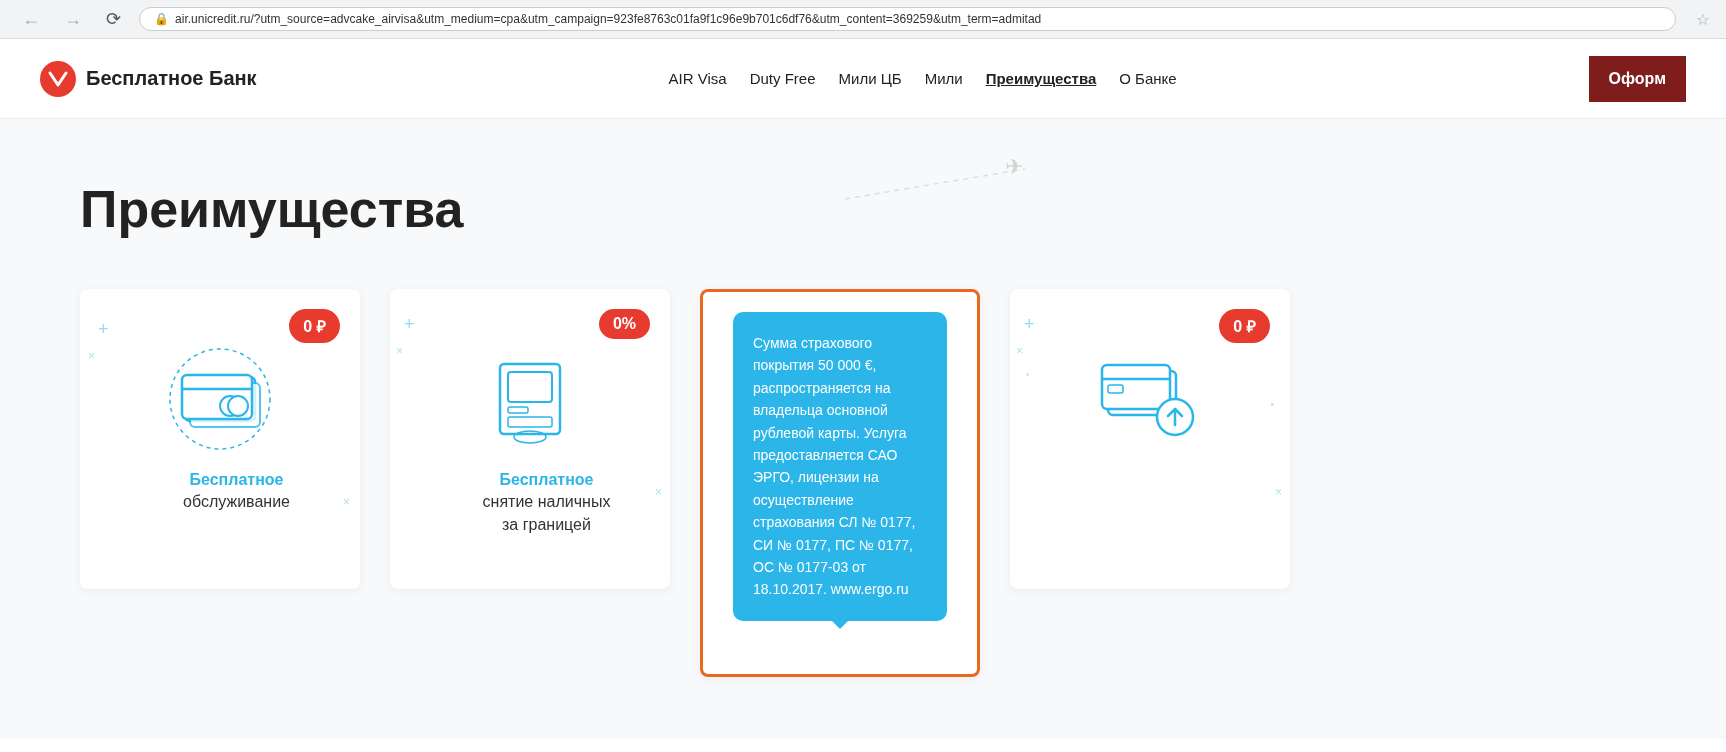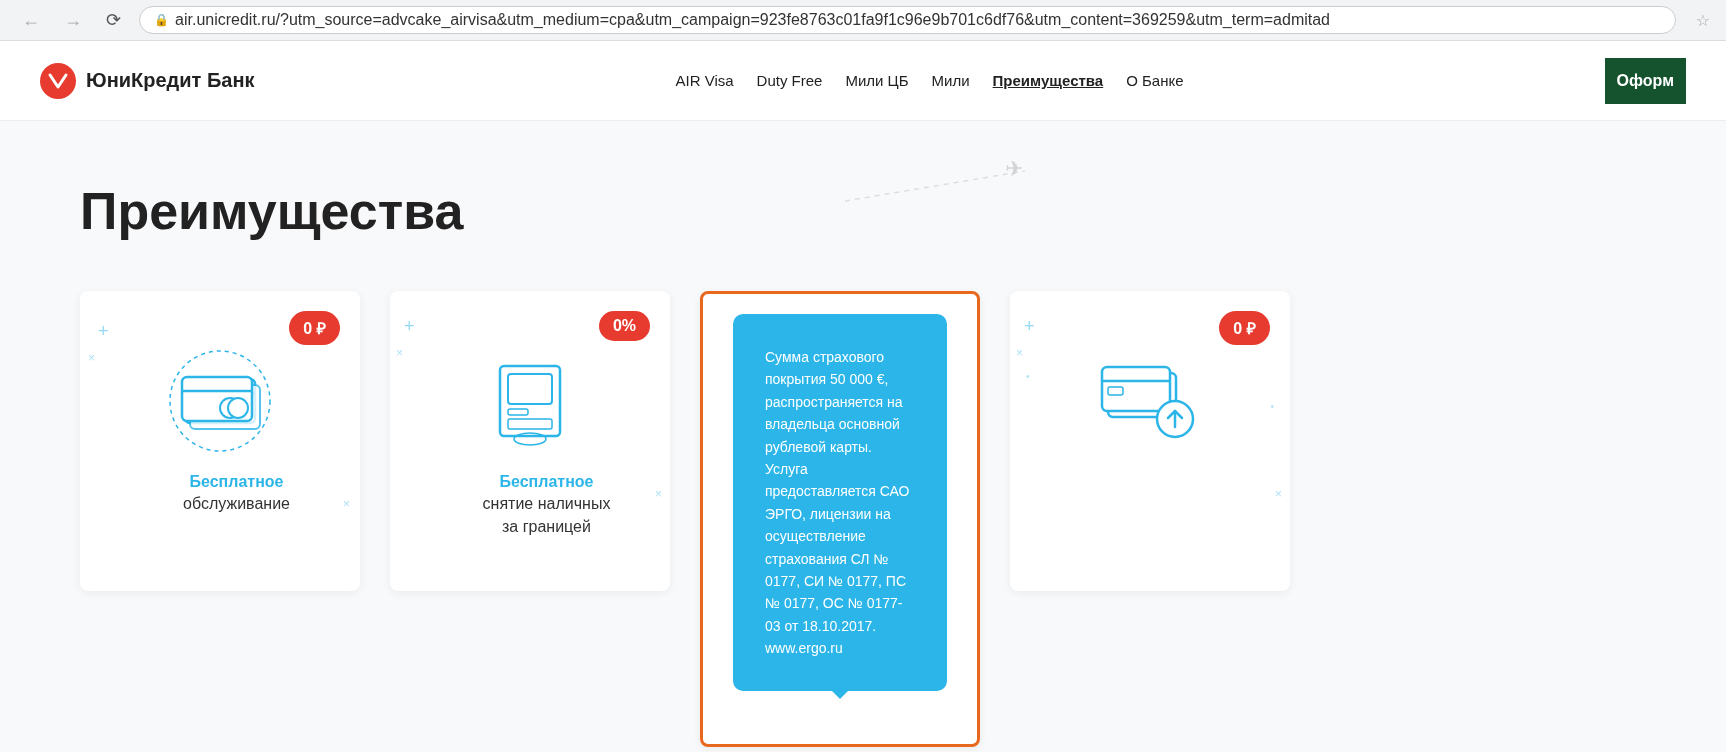--- a/index.html
+++ b/index.html
@@ -40,24 +40,24 @@
       color: #222;
       cursor: pointer;
       text-decoration: none;
       white-space: nowrap;
     }
     .nav-item.active {
       text-decoration: underline;
       font-weight: bold;
     }
     .btn-oform {
-      background: #14532d;
+      background: #7f1d1d;
       color: #fff;
       border: none;
-      padding: 14px 12px;
+      padding: 14px 20px;
       font-size: 16px;
       font-weight: bold;
       cursor: pointer;
       white-space: nowrap;
     }
 
     
     .browser-bar {
       display: flex;
       align-items: center;
@@ -81,21 +81,21 @@
       border: 1px solid #ccc;
       border-radius: 20px;
       padding: 4px 14px;
       font-size: 12px;
       color: #333;
       display: flex;
       align-items: center;
       gap: 6px;
     }
     .lock-icon { color: #555; font-size: 12px; }
-    .address-text { font-size: 16px; color: #333; }
+    .address-text { font-size: 12px; color: #333; }
     .star-btn {
       background: none;
       border: none;
       font-size: 16px;
       color: #aaa;
       cursor: pointer;
       margin-left: 8px;
     }
 
     
@@ -173,21 +173,21 @@
       color: #333;
       line-height: 1.4;
       margin-left: 33px;
     }
 
     
     .tooltip-box {
       background: #2bb5e8;
       color: #fff;
       border-radius: 10px;
-      padding: 32px;
+      padding: 20px;
       font-size: 14px;
       line-height: 1.6;
       margin-bottom: 23px;
       position: relative;
       text-align: left;
       width: 100%;
     }
     .tooltip-box::after {
       content: '';
       position: absolute;
@@ -236,21 +236,21 @@
   <button class="star-btn">☆</button>
 </div>
 
 <div class="header">
   <div class="logo-area">
 
     <svg class="logo-icon" viewBox="0 0 36 36" xmlns="http://www.w3.org/2000/svg">
       <circle cx="18" cy="18" r="18" fill="#e63b2e"></circle>
       <path d="M10 12 L18 24 L26 12" stroke="white" stroke-width="3" fill="none" stroke-linecap="round" stroke-linejoin="round"></path>
     </svg>
-    <span class="logo-text">ЮниКредит Банк</span>
+    <span class="logo-text">Бесплатное Банк</span>
   </div>
 
   <nav class="nav">
     <a class="nav-item">AIR Visa</a>
     <a class="nav-item">Duty Free</a>
     <a class="nav-item">Мили ЦБ</a>
     <a class="nav-item">Мили</a>
     <a class="nav-item active">Преимущества</a>
     <a class="nav-item">О Банке</a>
   </nav>

